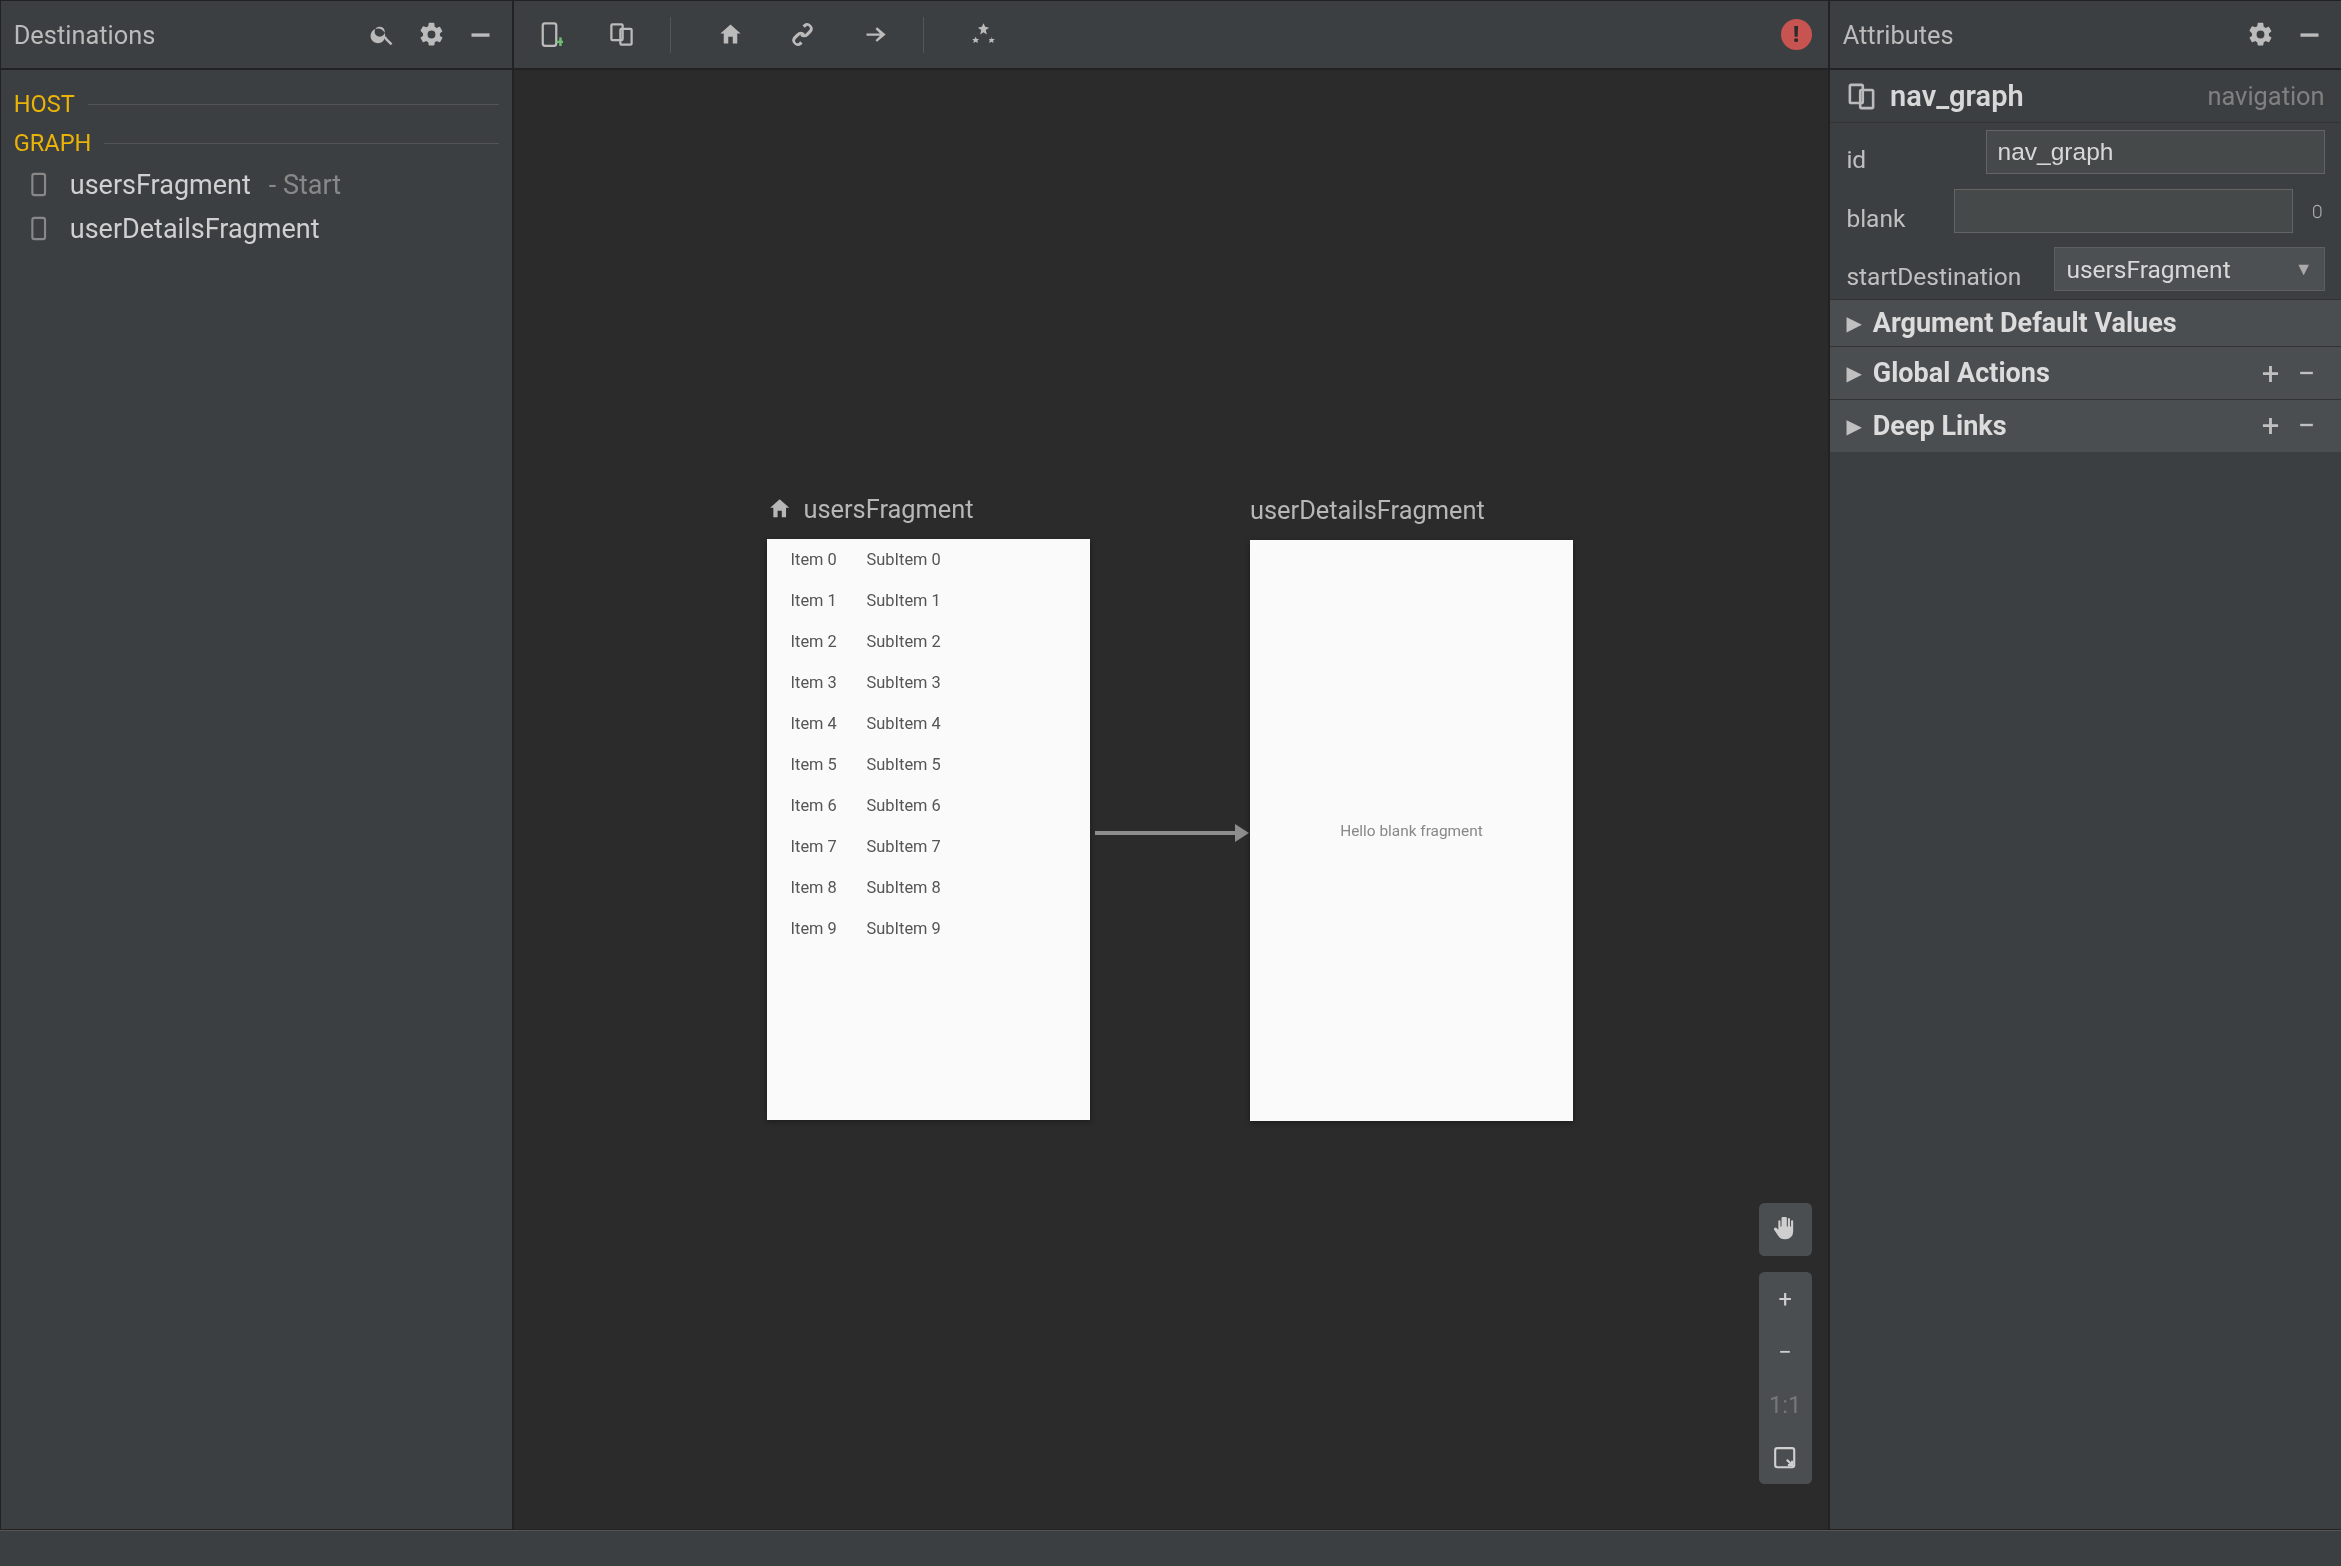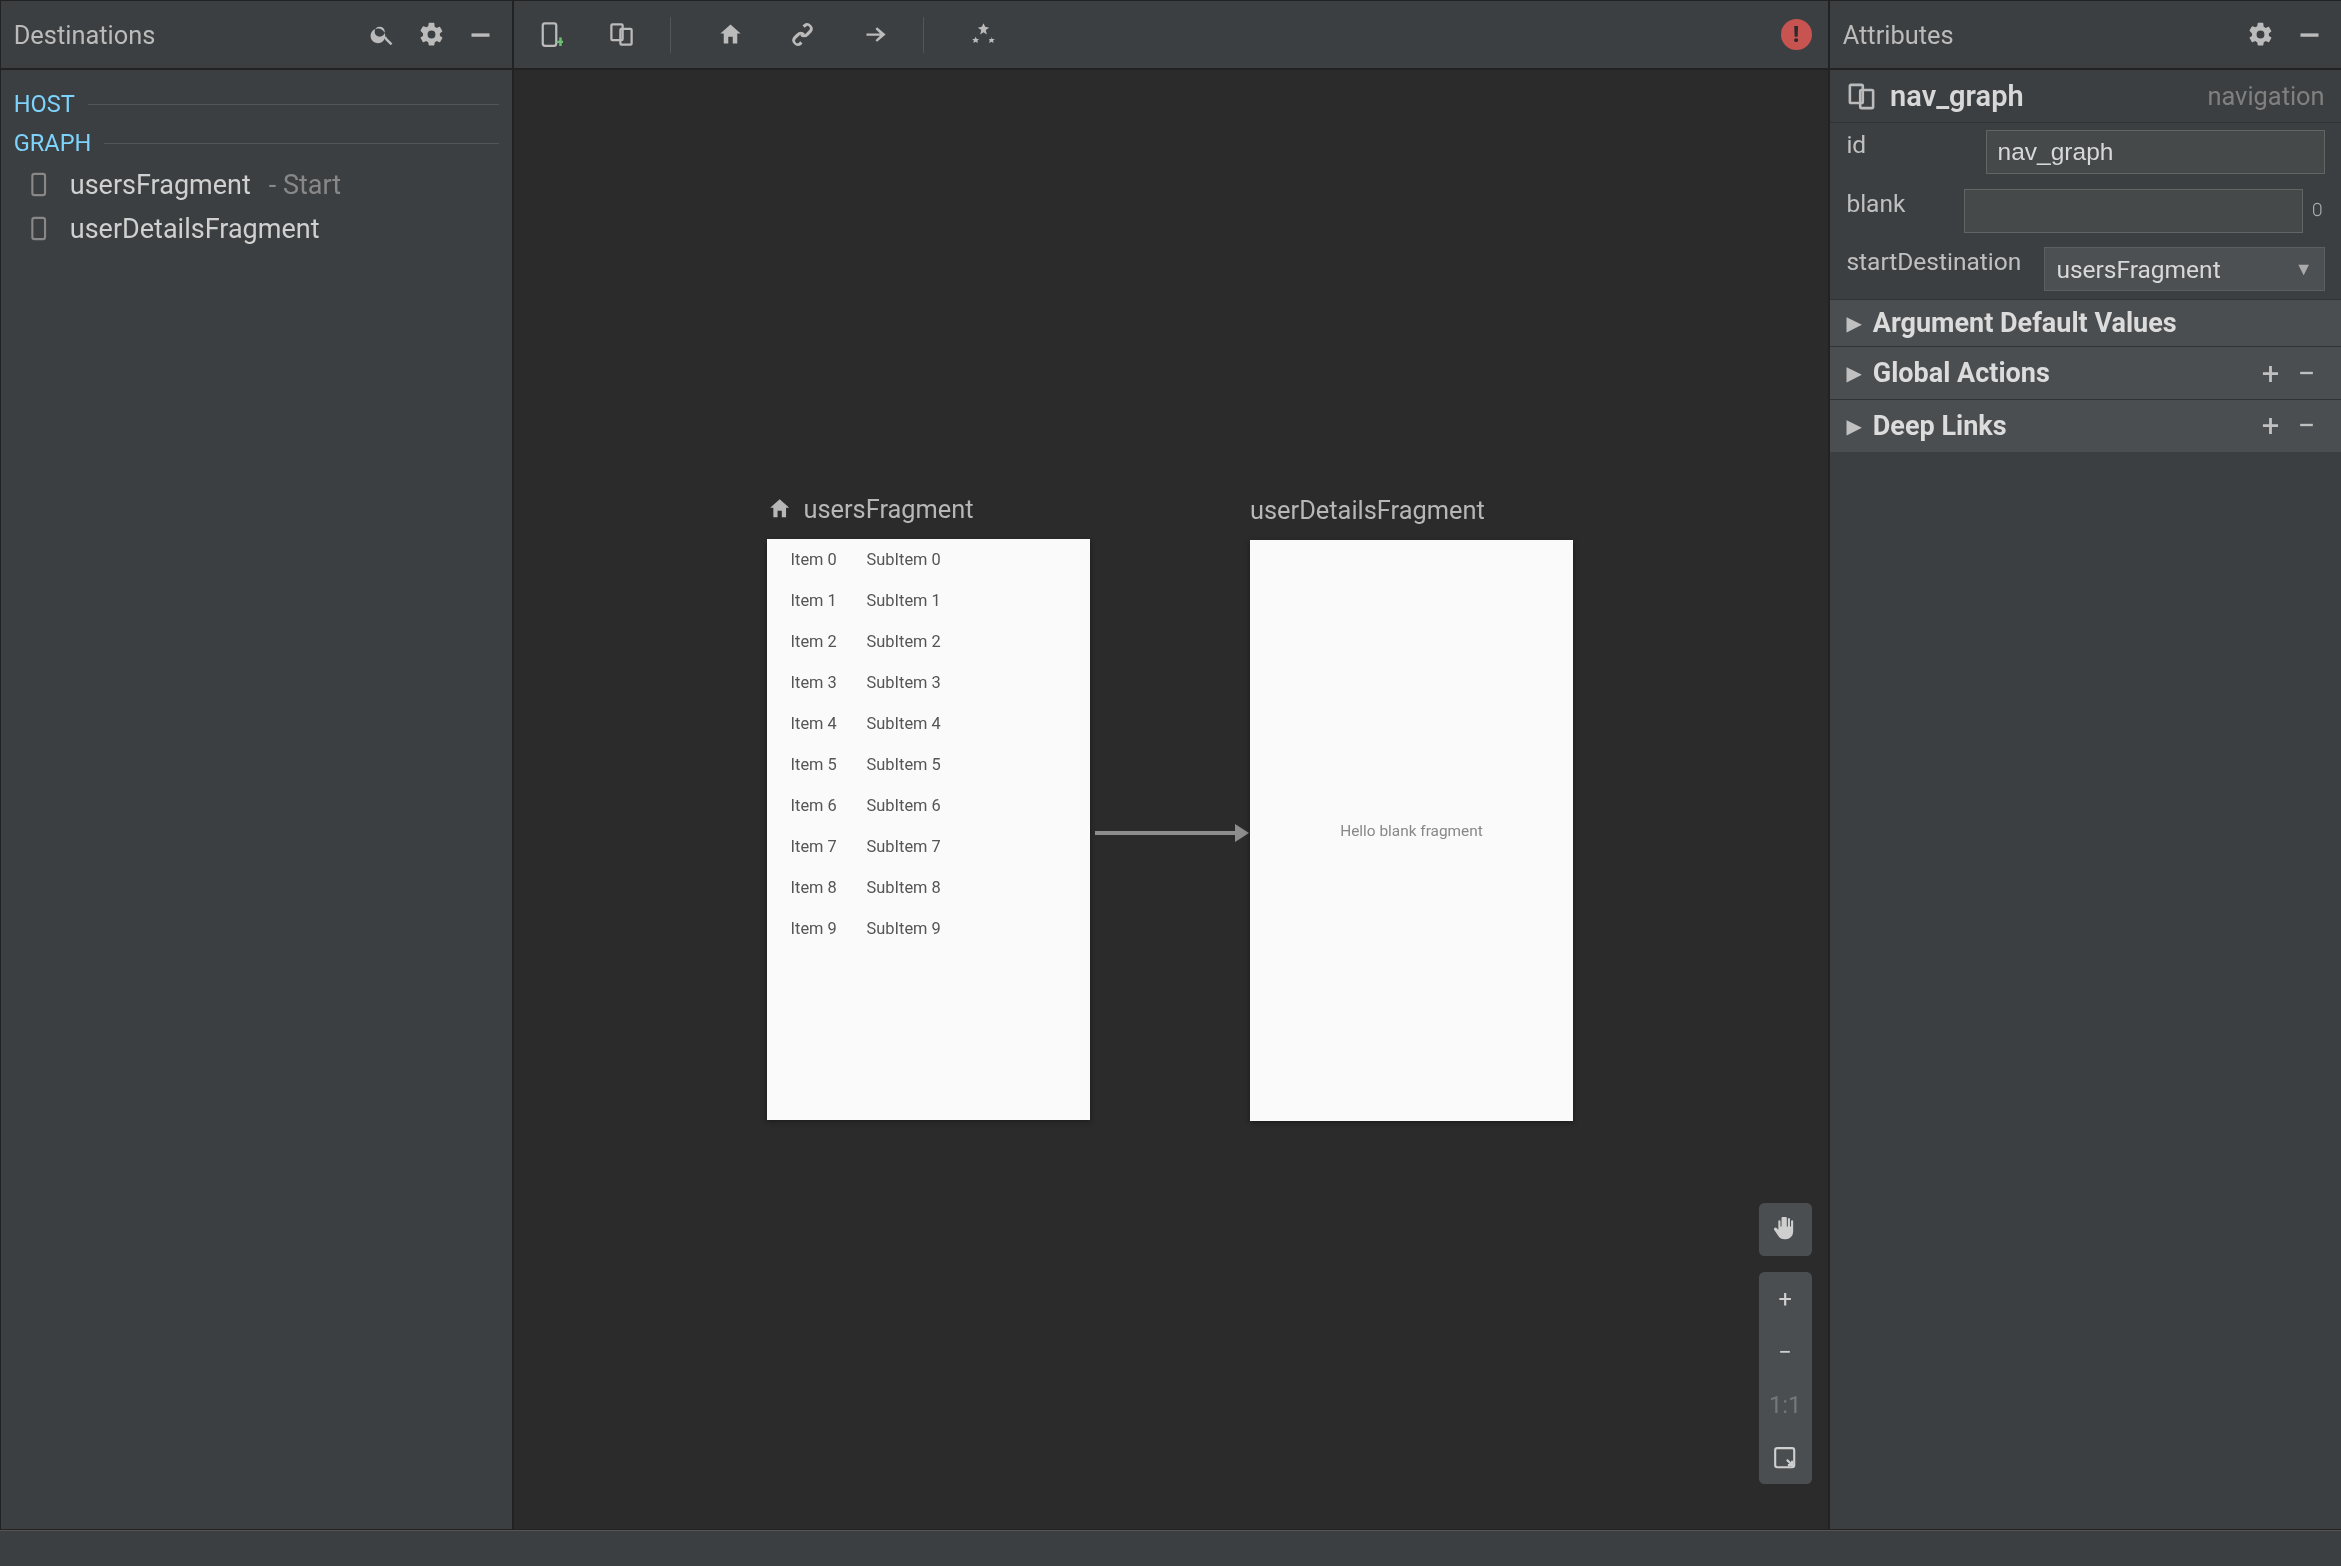--- a/index.html
+++ b/index.html
@@ -51,21 +51,21 @@
 
   
   .left-panel {
     background: #3c3f41;
     border: 0.9px solid #222;
     padding: 14.5px 0;
     overflow-y: auto;
   }
   .section-label {
     display: flex; align-items: center;
-    font-size: 23.6px; color: #7dd3fc;
+    font-size: 23.6px; color: #eab308;
     padding: 5.5px 12.7px;
     gap: 12.7px;
   }
   .section-label .rule { flex: 1; height: 0.9px; background: #555; }
   .left-panel .empty-msg {
     font-size: 25.4px; color: #a0a0a0;
     padding: 16.4px 12.7px 23.6px 64px;
   }
   .dest-item {
     display: flex; align-items: center; gap: 18px;
@@ -142,21 +142,21 @@
   }
   .attr-title-row {
     display: flex; align-items: center; gap: 12.7px;
     padding: 9px 16.4px;
     border-bottom: 0.9px solid #333;
   }
   .attr-title-row .gname { font-size: 29px; color: #d8d8d8; flex: 1; font-weight: 600; }
   .attr-title-row .gtype { font-size: 25.4px; color: #808080; }
   .attr-title-row svg { width: 31px; height: 31px; fill: #bbb; }
   .attr-row {
-    display: flex; align-items: flex-start; gap: 7px;
+    display: flex; align-items: flex-end; gap: 17px;
     padding: 7.3px 16.4px;
   }
   .attr-row .alabel { width: 191px; font-size: 24.5px; color: #c0c0c0; }
   .attr-input {
     flex: 1; height: 44px; background: #45494a; border: 0.9px solid #646464;
     color: #d8d8d8; font-size: 24.5px; padding: 0 11px;
   }
   .attr-select {
     flex: 1; height: 44px; background: #4c5052; border: 0.9px solid #5e5e5e;
     color: #d8d8d8; font-size: 24.5px; padding: 0 11px;

